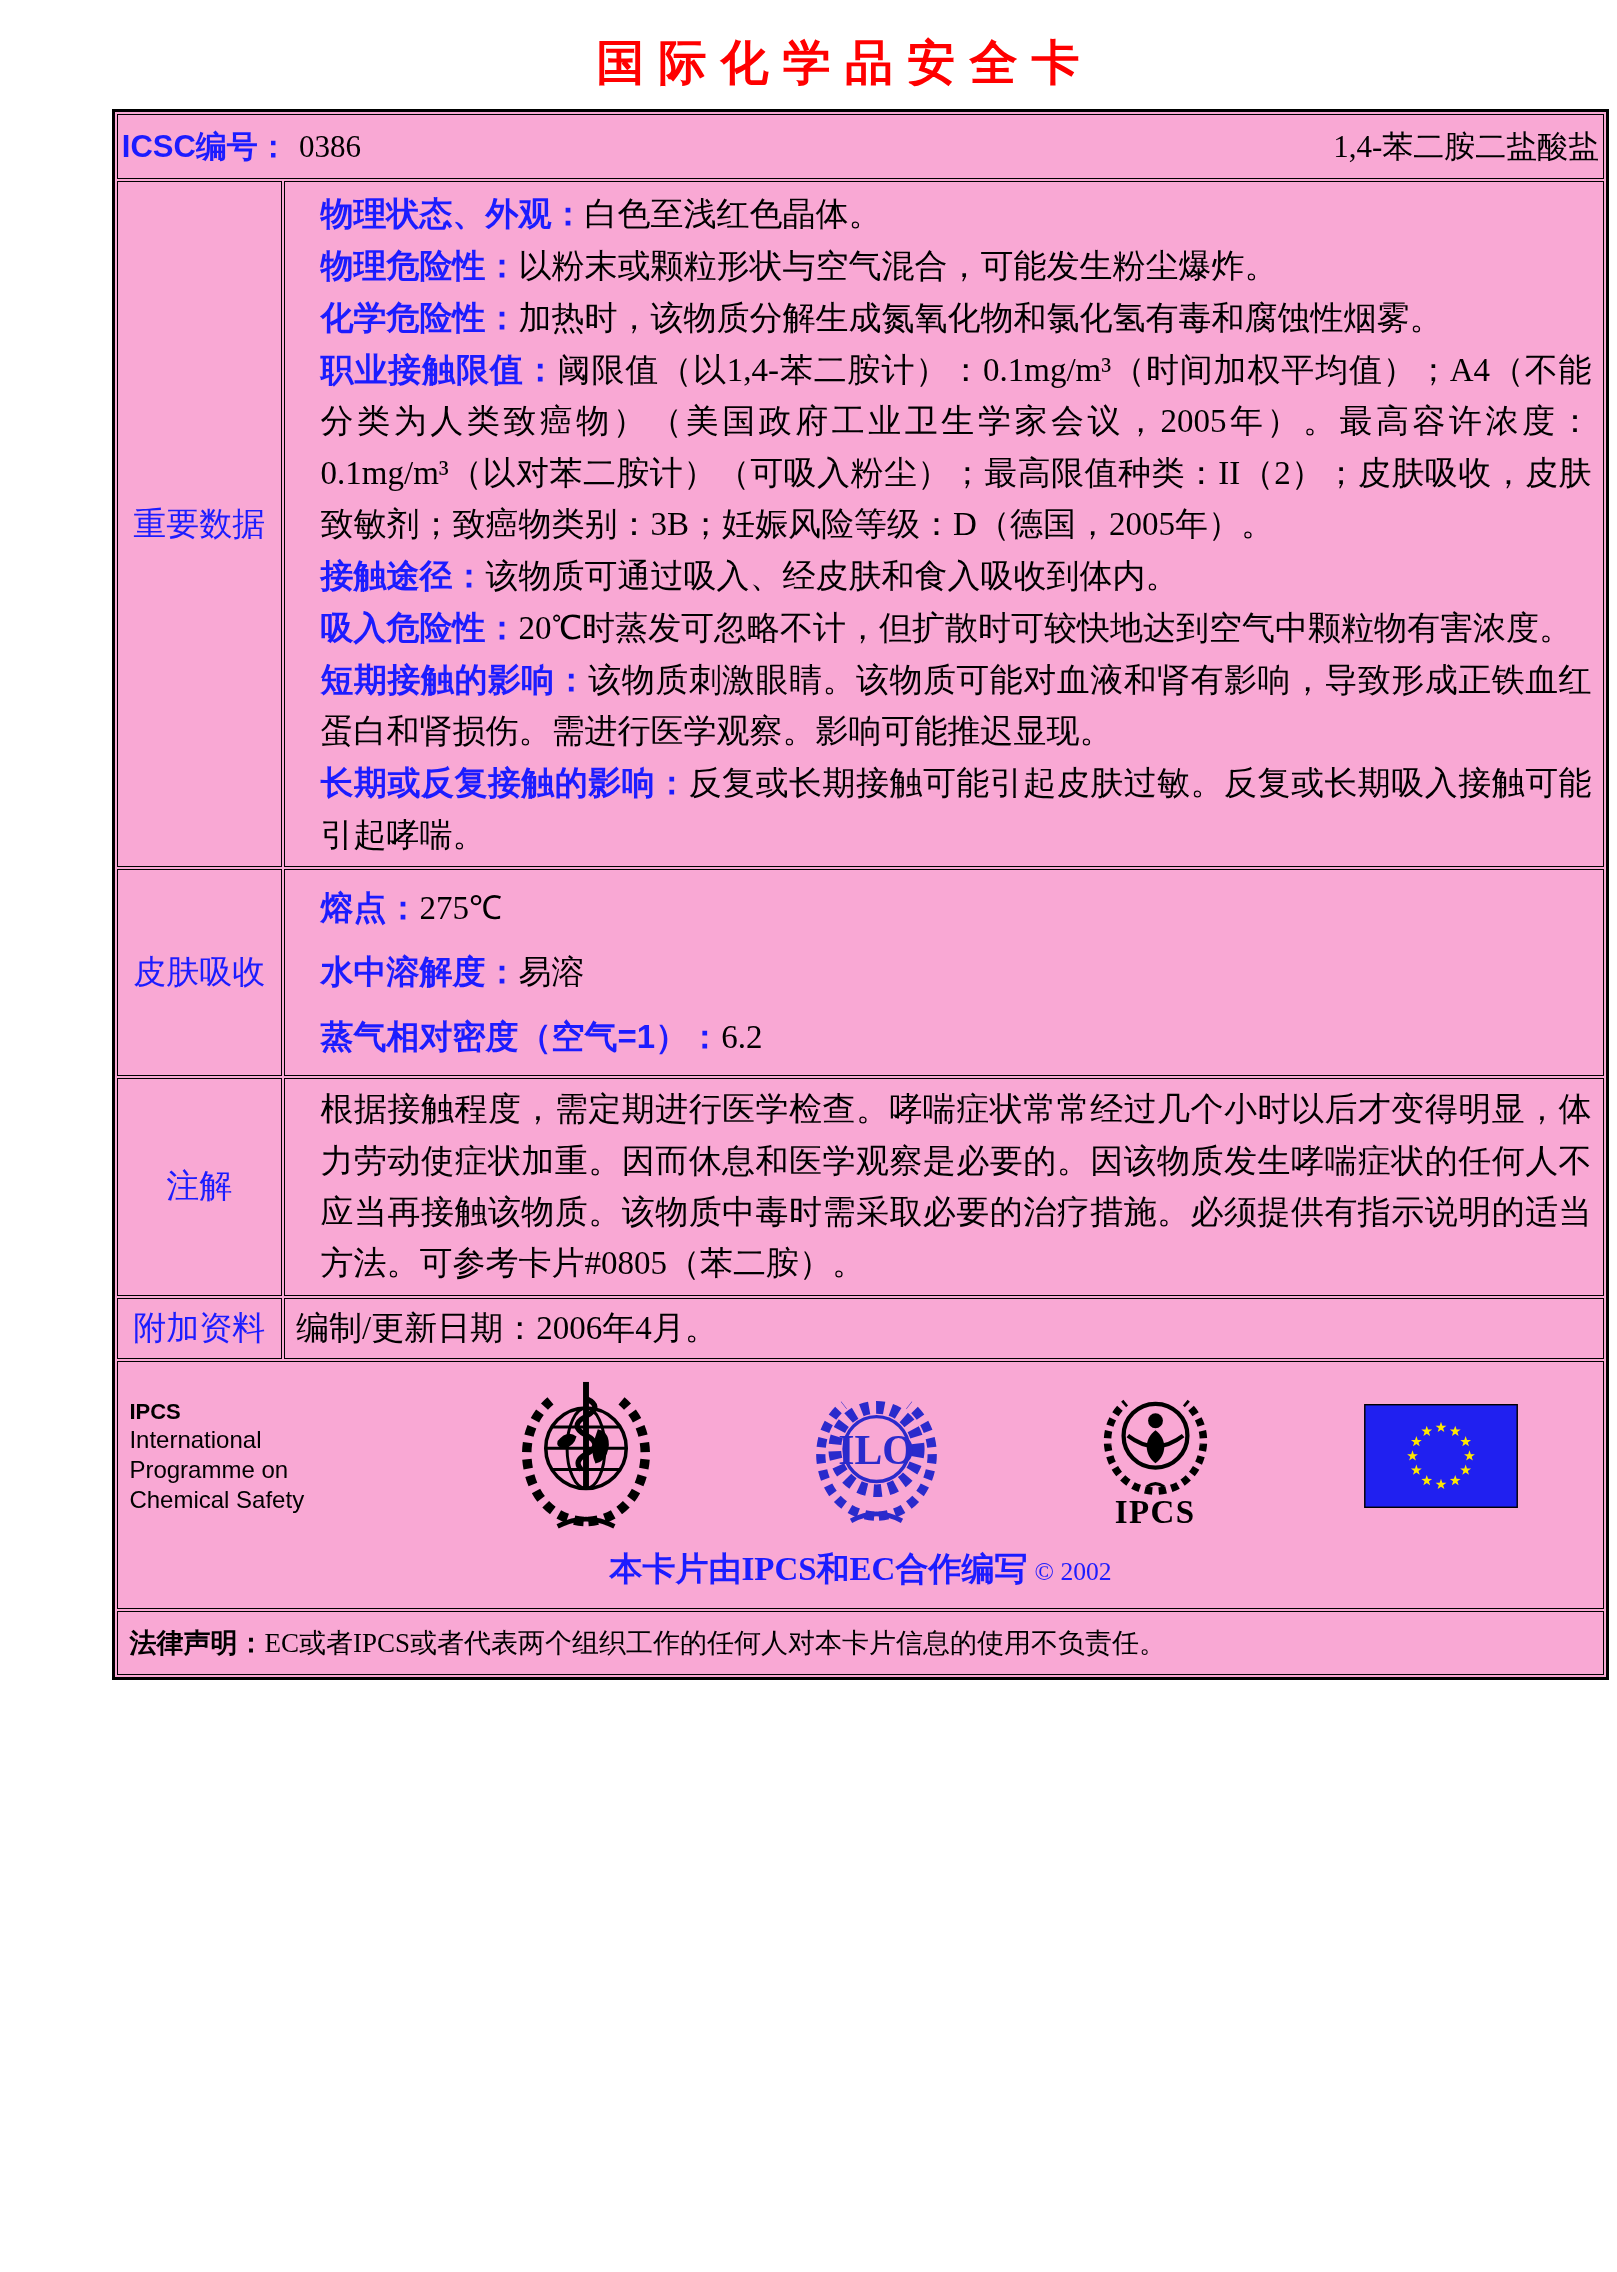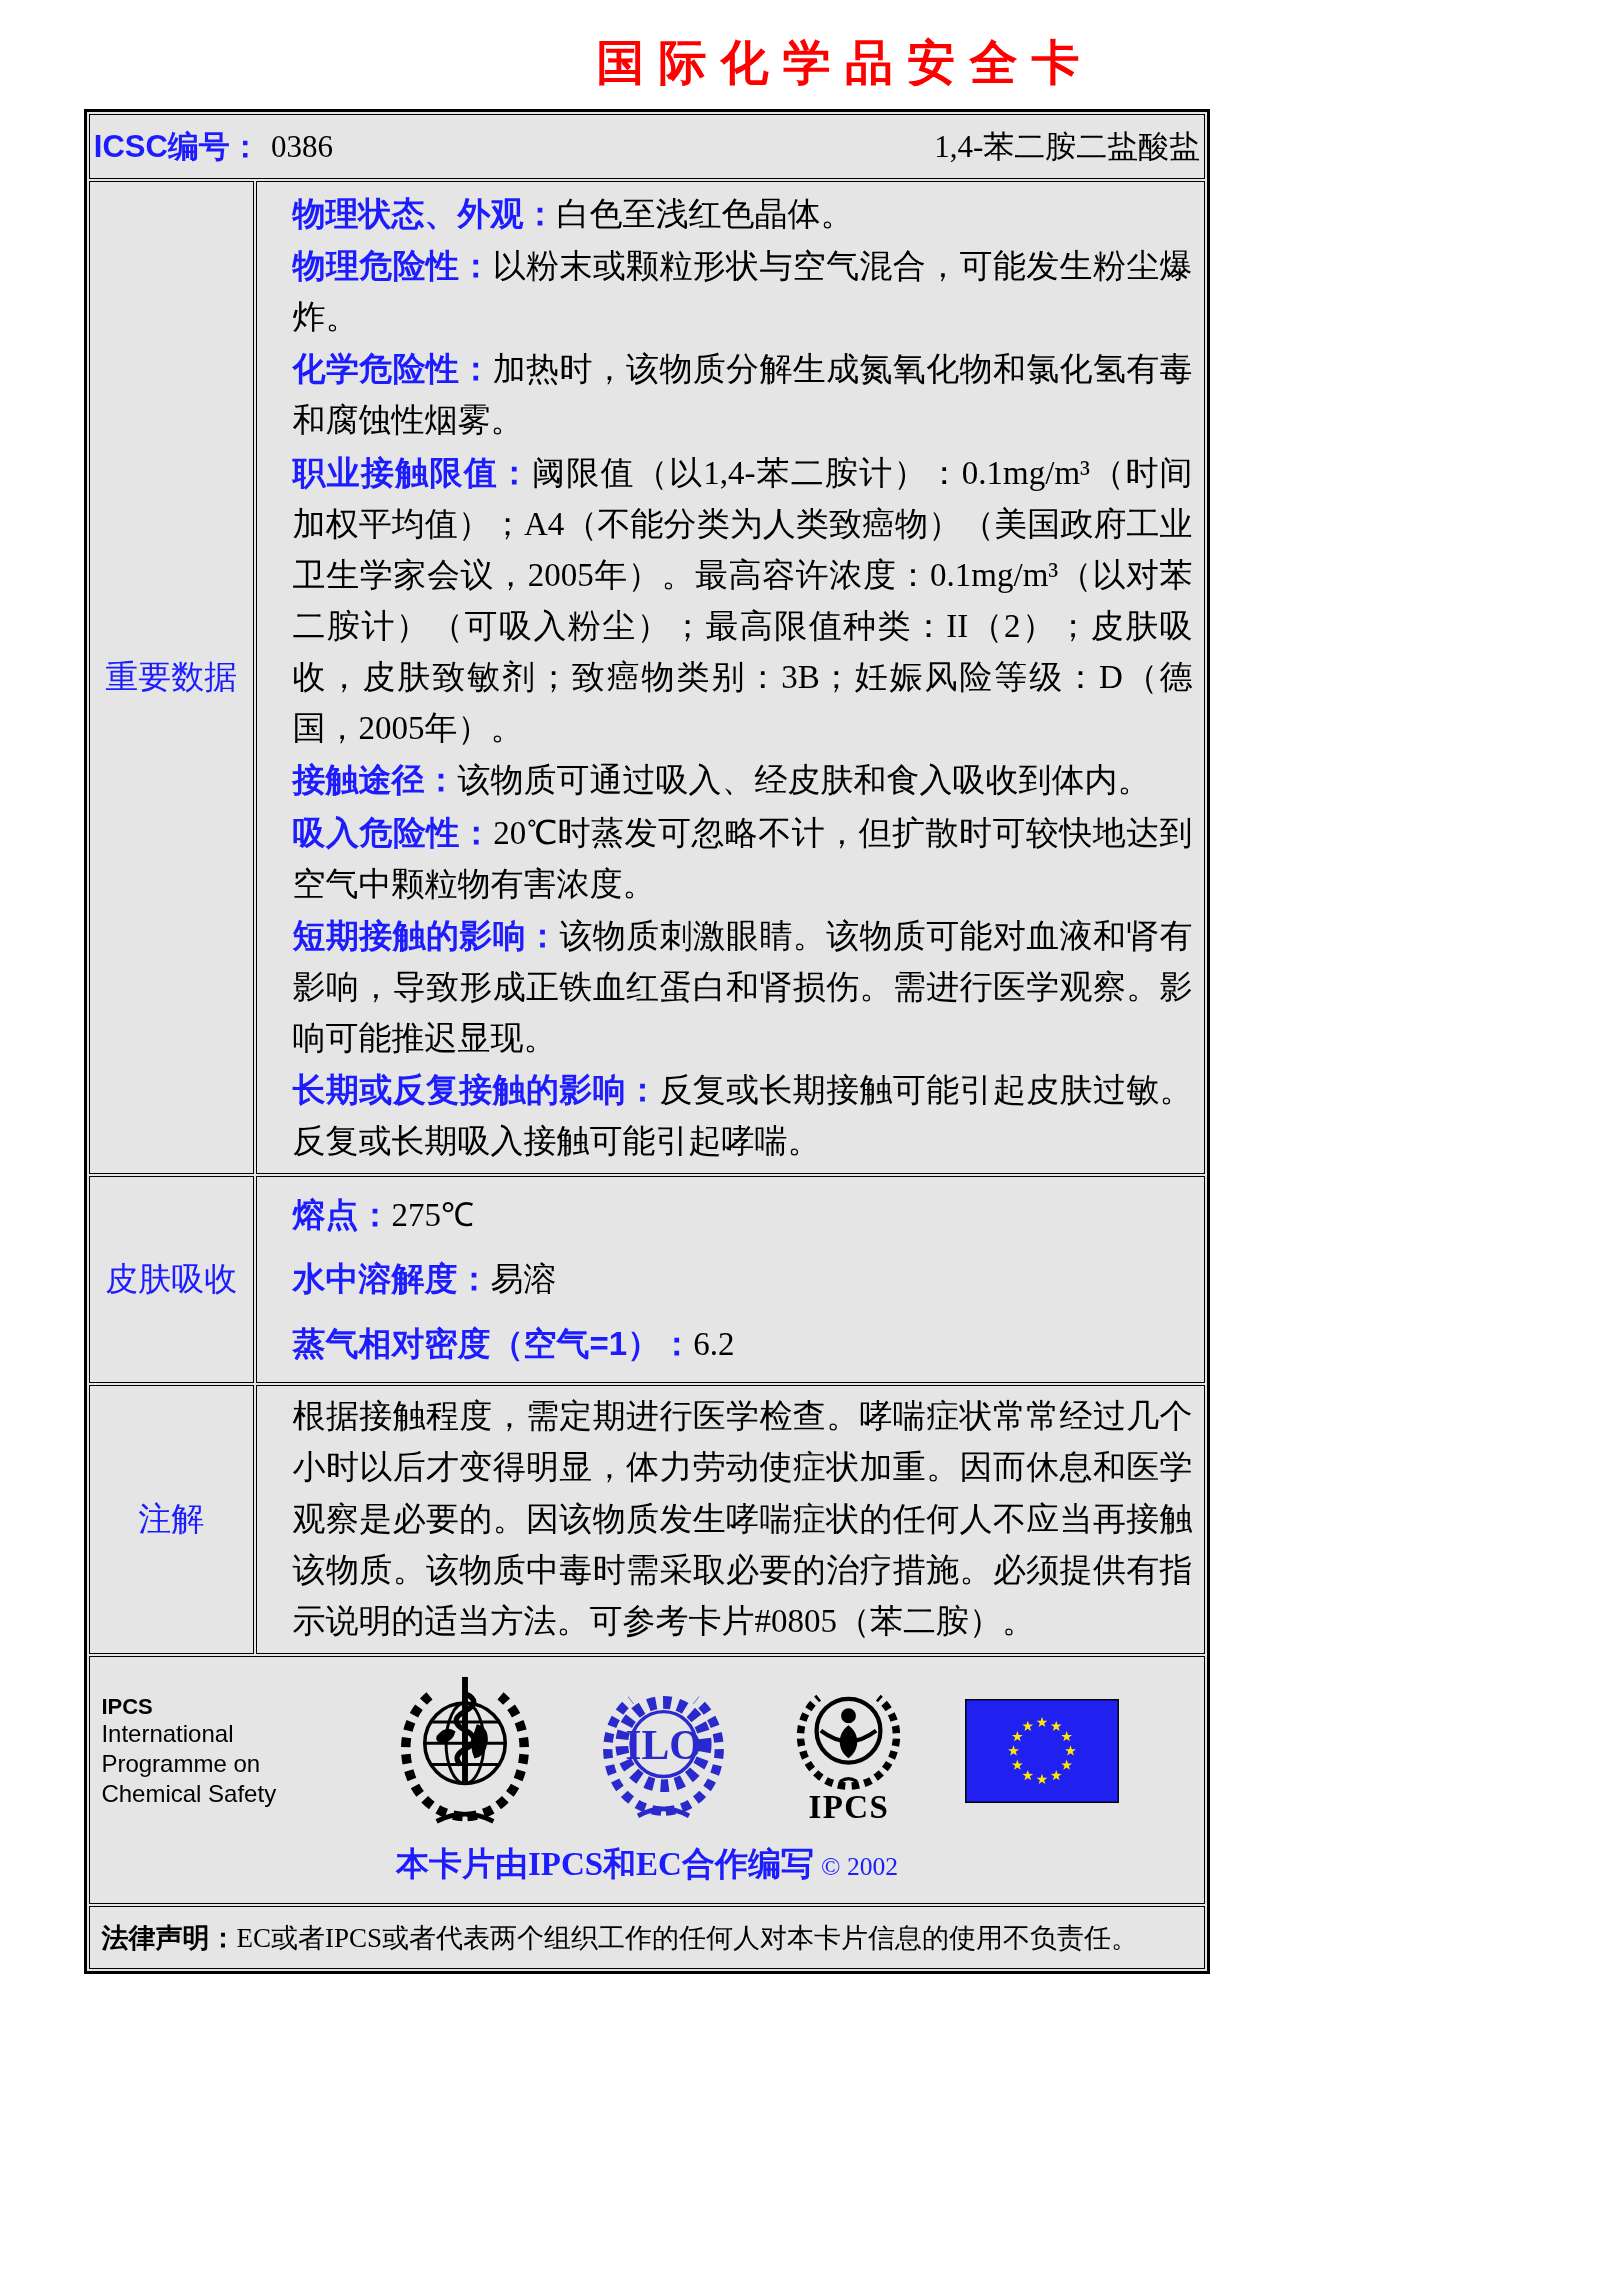--- a/index.html
+++ b/index.html
@@ -6,24 +6,24 @@
   body { width:1617px; height:2273px; font-family:"Liberation Serif", serif; color:#000; position:relative; }
 
   .page-title {
     width:1274px; margin:31px 0 14.2px 208px;
     text-align:center; font-size:48px; font-weight:bold;
     color:#ff0000; letter-spacing:14.2px;
     font-family:Liberation Sans, sans-serif;
   }
 
   table.card {
-    margin-left:84px; width:1126px;
+    margin-left:112px; width:1497px;
     border:3.6px solid #000;
     border-collapse:separate; border-spacing:2.8px;
-    background:#e5e5e5;
+    background:#f9a8d4;
   }
   td { border:1.4px solid #000; vertical-align:middle; }
 
   .label-cell {
     width:154px; text-align:center;
     color:#1c1cff; font-weight:normal;
     font-family:"Liberation Sans", sans-serif;
     font-size:33px; padding:2.8px 4.3px;
   }
   .content-cell { padding:5.7px 11.4px; vertical-align:top; }
@@ -111,20 +111,26 @@
   </tr>
 
 
   <tr>
     <td class="label-cell">注解</td>
     <td class="content-cell content">
       <p class="entry">根据接触程度，需定期进行医学检查。哮喘症状常常经过几个小时以后才变得明显，体力劳动使症状加重。因而休息和医学观察是必要的。因该物质发生哮喘症状的任何人不应当再接触该物质。该物质中毒时需采取必要的治疗措施。必须提供有指示说明的适当方法。可参考卡片#0805（苯二胺）。</p>
     </td>
   </tr>
 
+  <tr class="row-additional">
+    <td class="label-cell">附加资料</td>
+    <td class="content-cell">
+      <div class="additional-text">编制/更新日期：2006年4月。</div>
+    </td>
+  </tr>
 
   <tr>
     <td colspan="2" class="logos-cell">
       <div class="logos">
         <div class="ipcs-block">
           <div class="ipcs-acronym">IPCS</div>
           <div class="ipcs-line">International</div>
           <div class="ipcs-line">Programme on</div>
           <div class="ipcs-line">Chemical Safety</div>
         </div>

